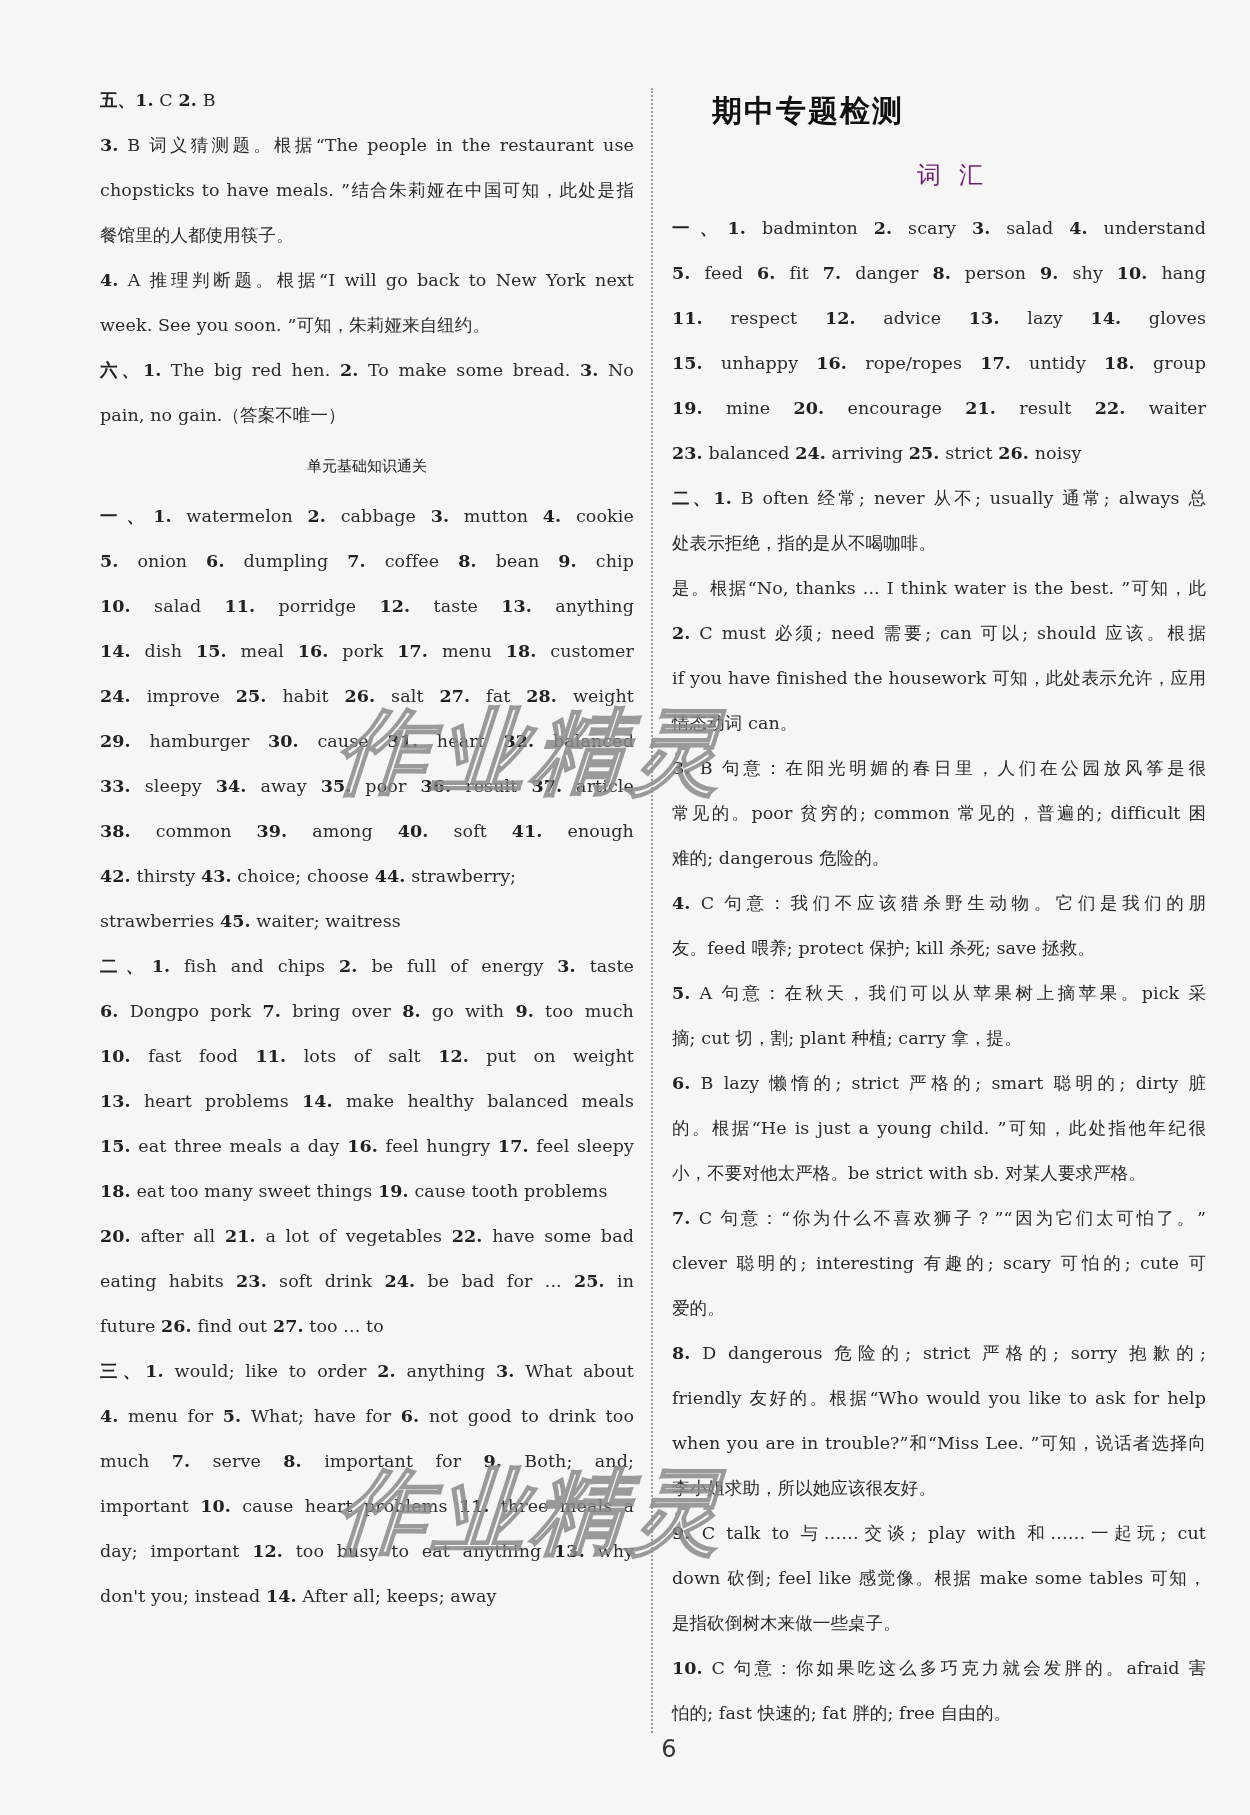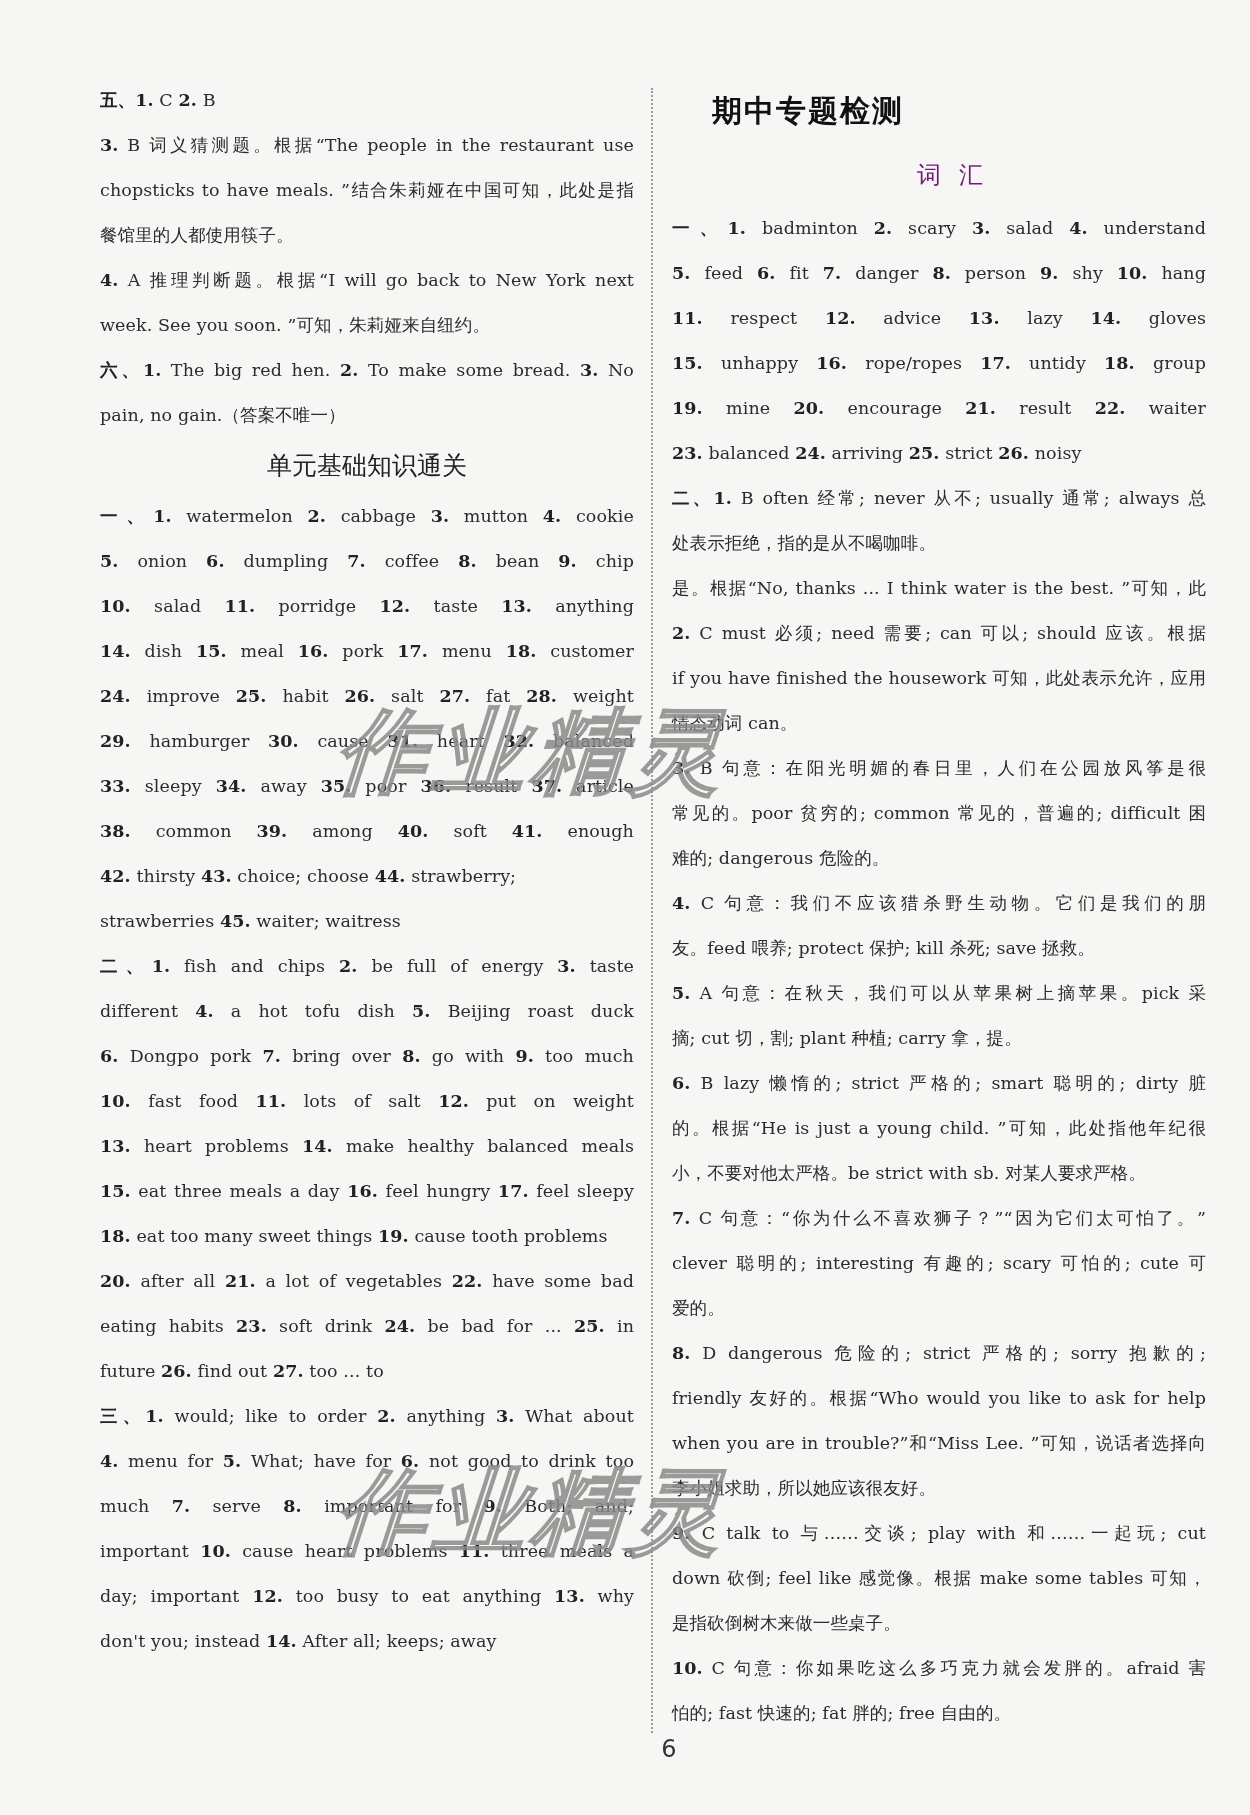--- a/index.html
+++ b/index.html
@@ -17,21 +17,21 @@
     border-left: 2px dotted #9a9a9a;
   }
   .line {
     font-size: 17.5px; line-height: 45px; height: 45px;
     white-space: nowrap; letter-spacing: 0.1px;
   }
   .line.just { text-align: justify; text-align-last: justify; }
   .line b, .num { font-weight: bold; color: #222; }
   .sec-title {
     font-family: "DejaVu Sans", "Liberation Sans", sans-serif;
-    text-align: center; font-size: 25px; height: 56px; line-height: 56px;
+    text-align: center; font-size: 15px; height: 56px; line-height: 56px;
     color: #222;
   }
   .big-title {
     font-family: "DejaVu Sans", "Liberation Sans", sans-serif;
     font-weight: bold; text-align: left; font-size: 30px;
     height: 72px; line-height: 66px; color: #111; letter-spacing: 2px;
     padding-left: 40px;
   }
   .sub-title {
     font-family: "DejaVu Sans", "Liberation Sans", sans-serif;
@@ -72,21 +72,20 @@
         <div class="line just"><span class="num">5.</span><span> onion   </span><span class="num">6.</span><span> dumpling   </span><span class="num">7.</span><span> coffee   </span><span class="num">8.</span><span> bean   </span><span class="num">9.</span><span> chip</span></div>
         <div class="line just"><span class="num">10.</span><span> salad   </span><span class="num">11.</span><span> porridge   </span><span class="num">12.</span><span> taste   </span><span class="num">13.</span><span> anything</span></div>
         <div class="line just"><span class="num">14.</span><span> dish  </span><span class="num">15.</span><span> meal   </span><span class="num">16.</span><span> pork   </span><span class="num">17.</span><span> menu   </span><span class="num">18.</span><span> customer</span></div>
         <div class="line just"><span class="num">24.</span><span> improve  </span><span class="num">25.</span><span> habit  </span><span class="num">26.</span><span> salt  </span><span class="num">27.</span><span> fat  </span><span class="num">28.</span><span> weight</span></div>
         <div class="line just"><span class="num">29.</span><span> hamburger   </span><span class="num">30.</span><span> cause   </span><span class="num">31.</span><span> heart   </span><span class="num">32.</span><span> balanced</span></div>
         <div class="line just"><span class="num">33.</span><span> sleepy  </span><span class="num">34.</span><span> away  </span><span class="num">35.</span><span> poor  </span><span class="num">36.</span><span> result  </span><span class="num">37.</span><span> article</span></div>
         <div class="line just"><span class="num">38.</span><span> common   </span><span class="num">39.</span><span> among   </span><span class="num">40.</span><span> soft   </span><span class="num">41.</span><span> enough</span></div>
         <div class="line"><span class="num">42.</span><span> thirsty  </span><span class="num">43.</span><span> choice; choose   </span><span class="num">44.</span><span> strawberry;</span></div>
         <div class="line"><span>strawberries  </span><span class="num">45.</span><span> waiter; waitress</span></div>
         <div class="line just"><span class="num">二、1.</span><span> fish and chips   </span><span class="num">2.</span><span> be full of energy   </span><span class="num">3.</span><span> taste</span></div>
-        <div class="line just"><span>different   </span><span class="num">4.</span><span> a hot tofu dish   </span><span class="num">5.</span><span> Beijing roast duck</span></div>
         <div class="line just"><span class="num">6.</span><span> Dongpo pork  </span><span class="num">7.</span><span> bring over   </span><span class="num">8.</span><span> go with   </span><span class="num">9.</span><span> too much</span></div>
         <div class="line just"><span class="num">10.</span><span> fast food   </span><span class="num">11.</span><span> lots of salt   </span><span class="num">12.</span><span> put on weight</span></div>
         <div class="line just"><span class="num">13.</span><span> heart problems   </span><span class="num">14.</span><span> make healthy balanced meals</span></div>
         <div class="line just"><span class="num">15.</span><span> eat three meals a day  </span><span class="num">16.</span><span> feel hungry  </span><span class="num">17.</span><span> feel sleepy</span></div>
         <div class="line"><span class="num">18.</span><span> eat too many sweet things  </span><span class="num">19.</span><span> cause tooth problems</span></div>
         <div class="line just"><span class="num">20.</span><span> after all   </span><span class="num">21.</span><span> a lot of vegetables   </span><span class="num">22.</span><span> have some bad</span></div>
         <div class="line just"><span>eating habits   </span><span class="num">23.</span><span> soft drink   </span><span class="num">24.</span><span> be bad for ...   </span><span class="num">25.</span><span> in</span></div>
         <div class="line"><span>future  </span><span class="num">26.</span><span> find out  </span><span class="num">27.</span><span> too ... to</span></div>
         <div class="line just"><span class="num">三、1.</span><span> would; like to order  </span><span class="num">2.</span><span> anything  </span><span class="num">3.</span><span> What about</span></div>
         <div class="line just"><span class="num">4.</span><span> menu for  </span><span class="num">5.</span><span> What; have for  </span><span class="num">6.</span><span> not good to drink too</span></div>

